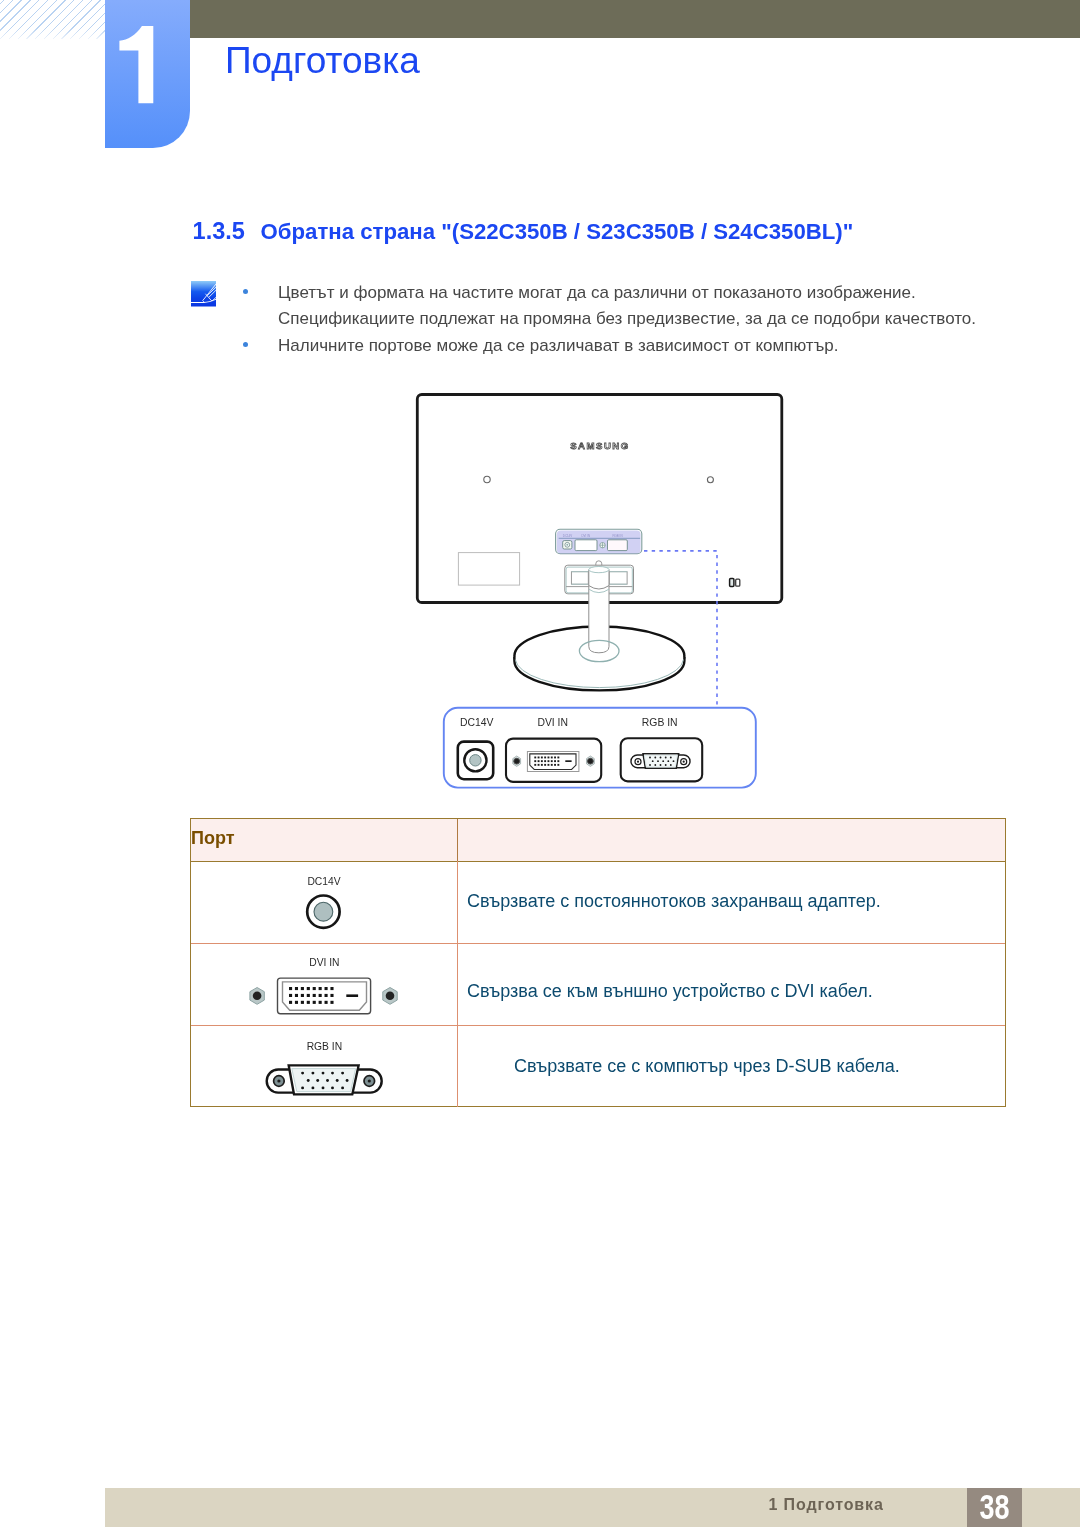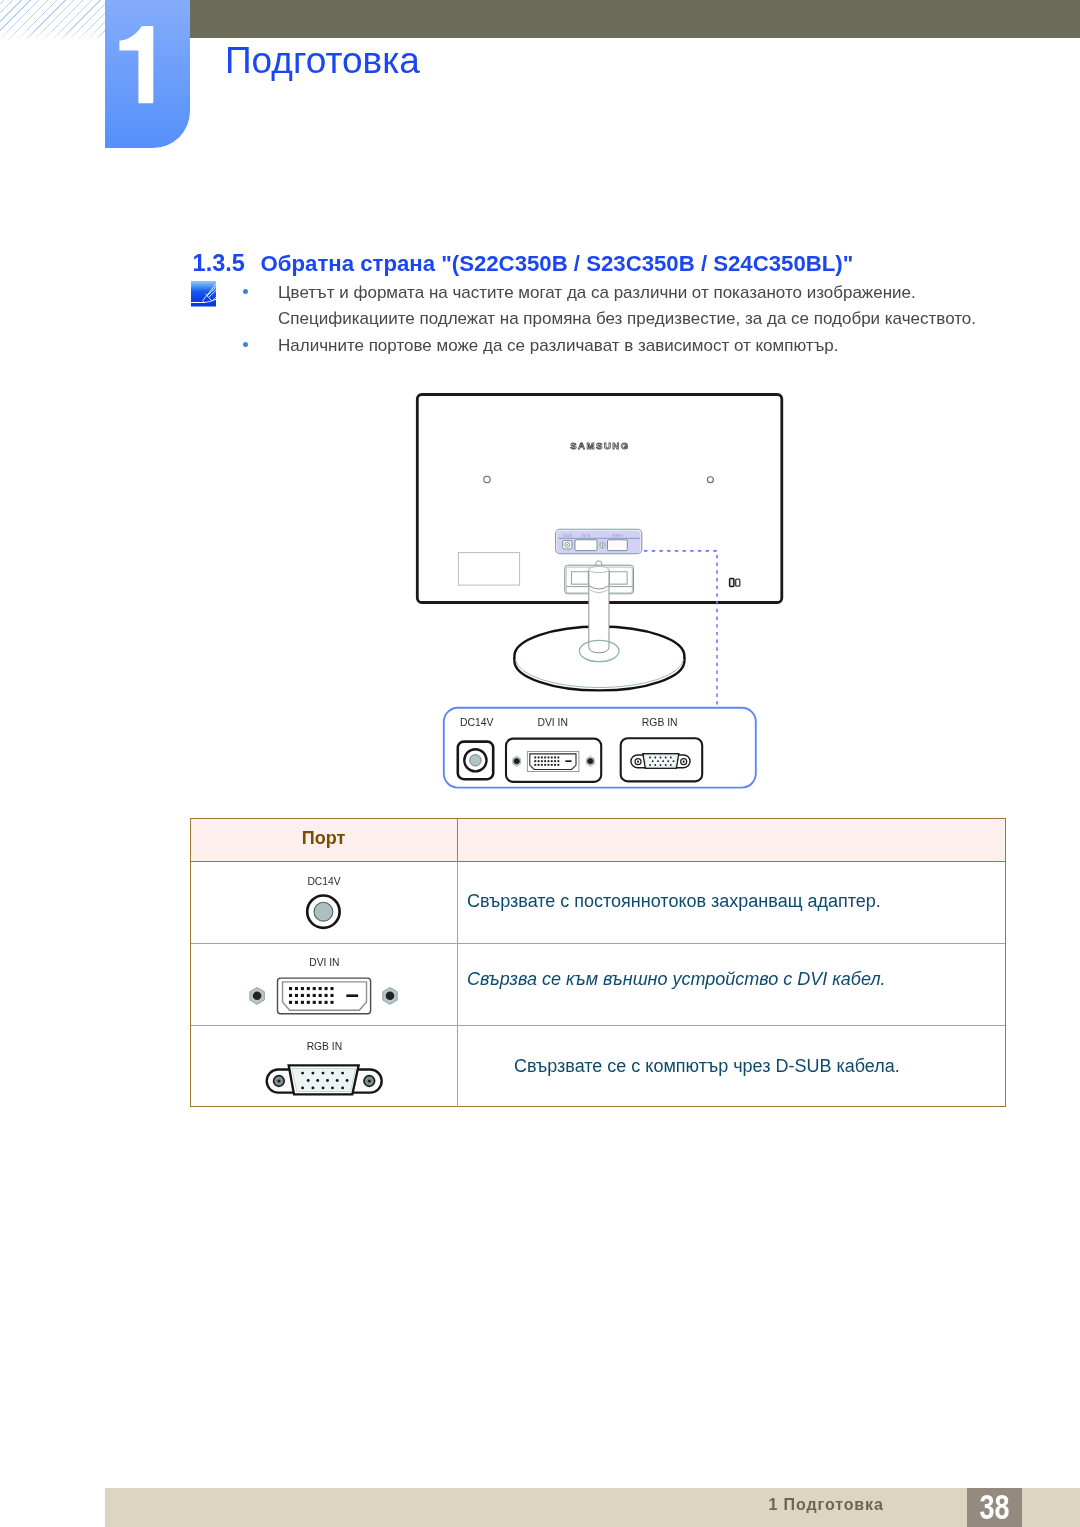--- a/index.html
+++ b/index.html
@@ -21,38 +21,38 @@
     border-bottom-right-radius:37px;}
   #chapter-num{position:absolute;left:0;top:0;width:1080px;height:1527px;pointer-events:none;}
   #chapter-num-text{position:absolute;left:119px;top:26px;width:35px;height:78px;
     font-size:0;color:transparent;overflow:hidden;}
   #chapter-title{position:absolute;left:225px;top:39px;color:#1b47f2;
     font-size:37px;line-height:44px;white-space:nowrap;}
 
   
   #section-heading{position:absolute;left:192.6px;top:217.5px;color:#1b47f2;
     font-size:23.5px;font-weight:bold;white-space:nowrap;}
-  #section-heading .snum{display:inline-block;width:68px;margin-top:32px;}
+  #section-heading .snum{display:inline-block;width:68px;}
   #section-heading .stitle{font-size:22.2px;}
 
   
   #note-icon{position:absolute;left:190.5px;top:281px;width:25.5px;height:25.5px;}
   .bullet{position:absolute;width:5.5px;height:5.5px;border-radius:50%;background:#3c84dc;}
   .btext{position:absolute;font-size:17px;color:#474747;line-height:27px;white-space:nowrap;}
 
   
   #figure{position:absolute;left:0;top:0;width:1080px;height:1527px;pointer-events:none;}
   .calloutlabel{font-family:"Liberation Sans",sans-serif;font-size:10.4px;fill:#2b2b2b;text-anchor:middle;}
 
   
   #port-table{position:absolute;left:190px;top:818px;width:816px;height:289px;
     border:1px solid #9a7a2f;box-sizing:border-box;}
   .thead{position:absolute;left:0;top:0;width:814px;height:42px;background:#fcefed;
     border-bottom:1px solid #9a7a2f;}
-  .th{position:absolute;top:0;height:42px;line-height:39px;text-align:center;
+  .th{position:absolute;top:0;height:42px;line-height:39px;
     color:#7a4e00;font-size:18px;font-weight:bold;border-radius:12px;}
   .vsep{position:absolute;left:266px;top:0;width:1px;background:#dd9070;}
   .rowsep{position:absolute;left:0;width:814px;height:1px;background:#dd9070;}
   .celltext{position:absolute;font-size:18px;color:#0c4a6e;white-space:nowrap;}
   #table-icons{position:absolute;left:0;top:0;width:1080px;height:1527px;pointer-events:none;}
   .tportlabel{font-family:"Liberation Sans",sans-serif;font-size:10.3px;fill:#2b2b2b;text-anchor:middle;}
 
   
   #footer-bar{position:absolute;left:105px;top:1488px;width:975px;height:39px;background:#dbd5c2;}
   #footer-text{position:absolute;left:700px;top:1488px;width:252.3px;height:39px;line-height:33px;
@@ -254,21 +254,21 @@
   </svg>
 
   <div id="port-table">
     <div class="thead"></div>
     <div class="th" style="left:0;width:265px;">Порт</div>
     <div class="vsep" style="top:0;height:42px;background:#b07a42;"></div>
     <div class="vsep" style="top:42px;height:246px;"></div>
     <div class="rowsep" style="top:124px;"></div>
     <div class="rowsep" style="top:206px;"></div>
     <div class="celltext" style="left:276px;top:72px;">Свързвате с постояннотоков захранващ адаптер.</div>
-    <div class="celltext" style="left:276px;top:150px;font-style:italic;">Свързва се към външно устройство с DVI кабел.</div>
+    <div class="celltext" style="left:276px;top:162px;">Свързва се към външно устройство с DVI кабел.</div>
     <div class="celltext" style="left:276px;top:237px;margin-left:47px;">Свързвате се с компютър чрез D-SUB кабела.</div>
   </div>
 
   <svg id="table-icons" viewBox="0 0 1080 1527">
 
     <text class="tportlabel" x="324" y="884.6">DC14V</text>
     <g>
       <circle cx="323.4" cy="911.7" r="16.2" fill="#ffffff" stroke="#161616" stroke-width="2.7"></circle>
       <circle cx="323.4" cy="911.7" r="9.4" fill="#aebfc0" stroke="#4c6668" stroke-width="1.1"></circle>
     </g>

